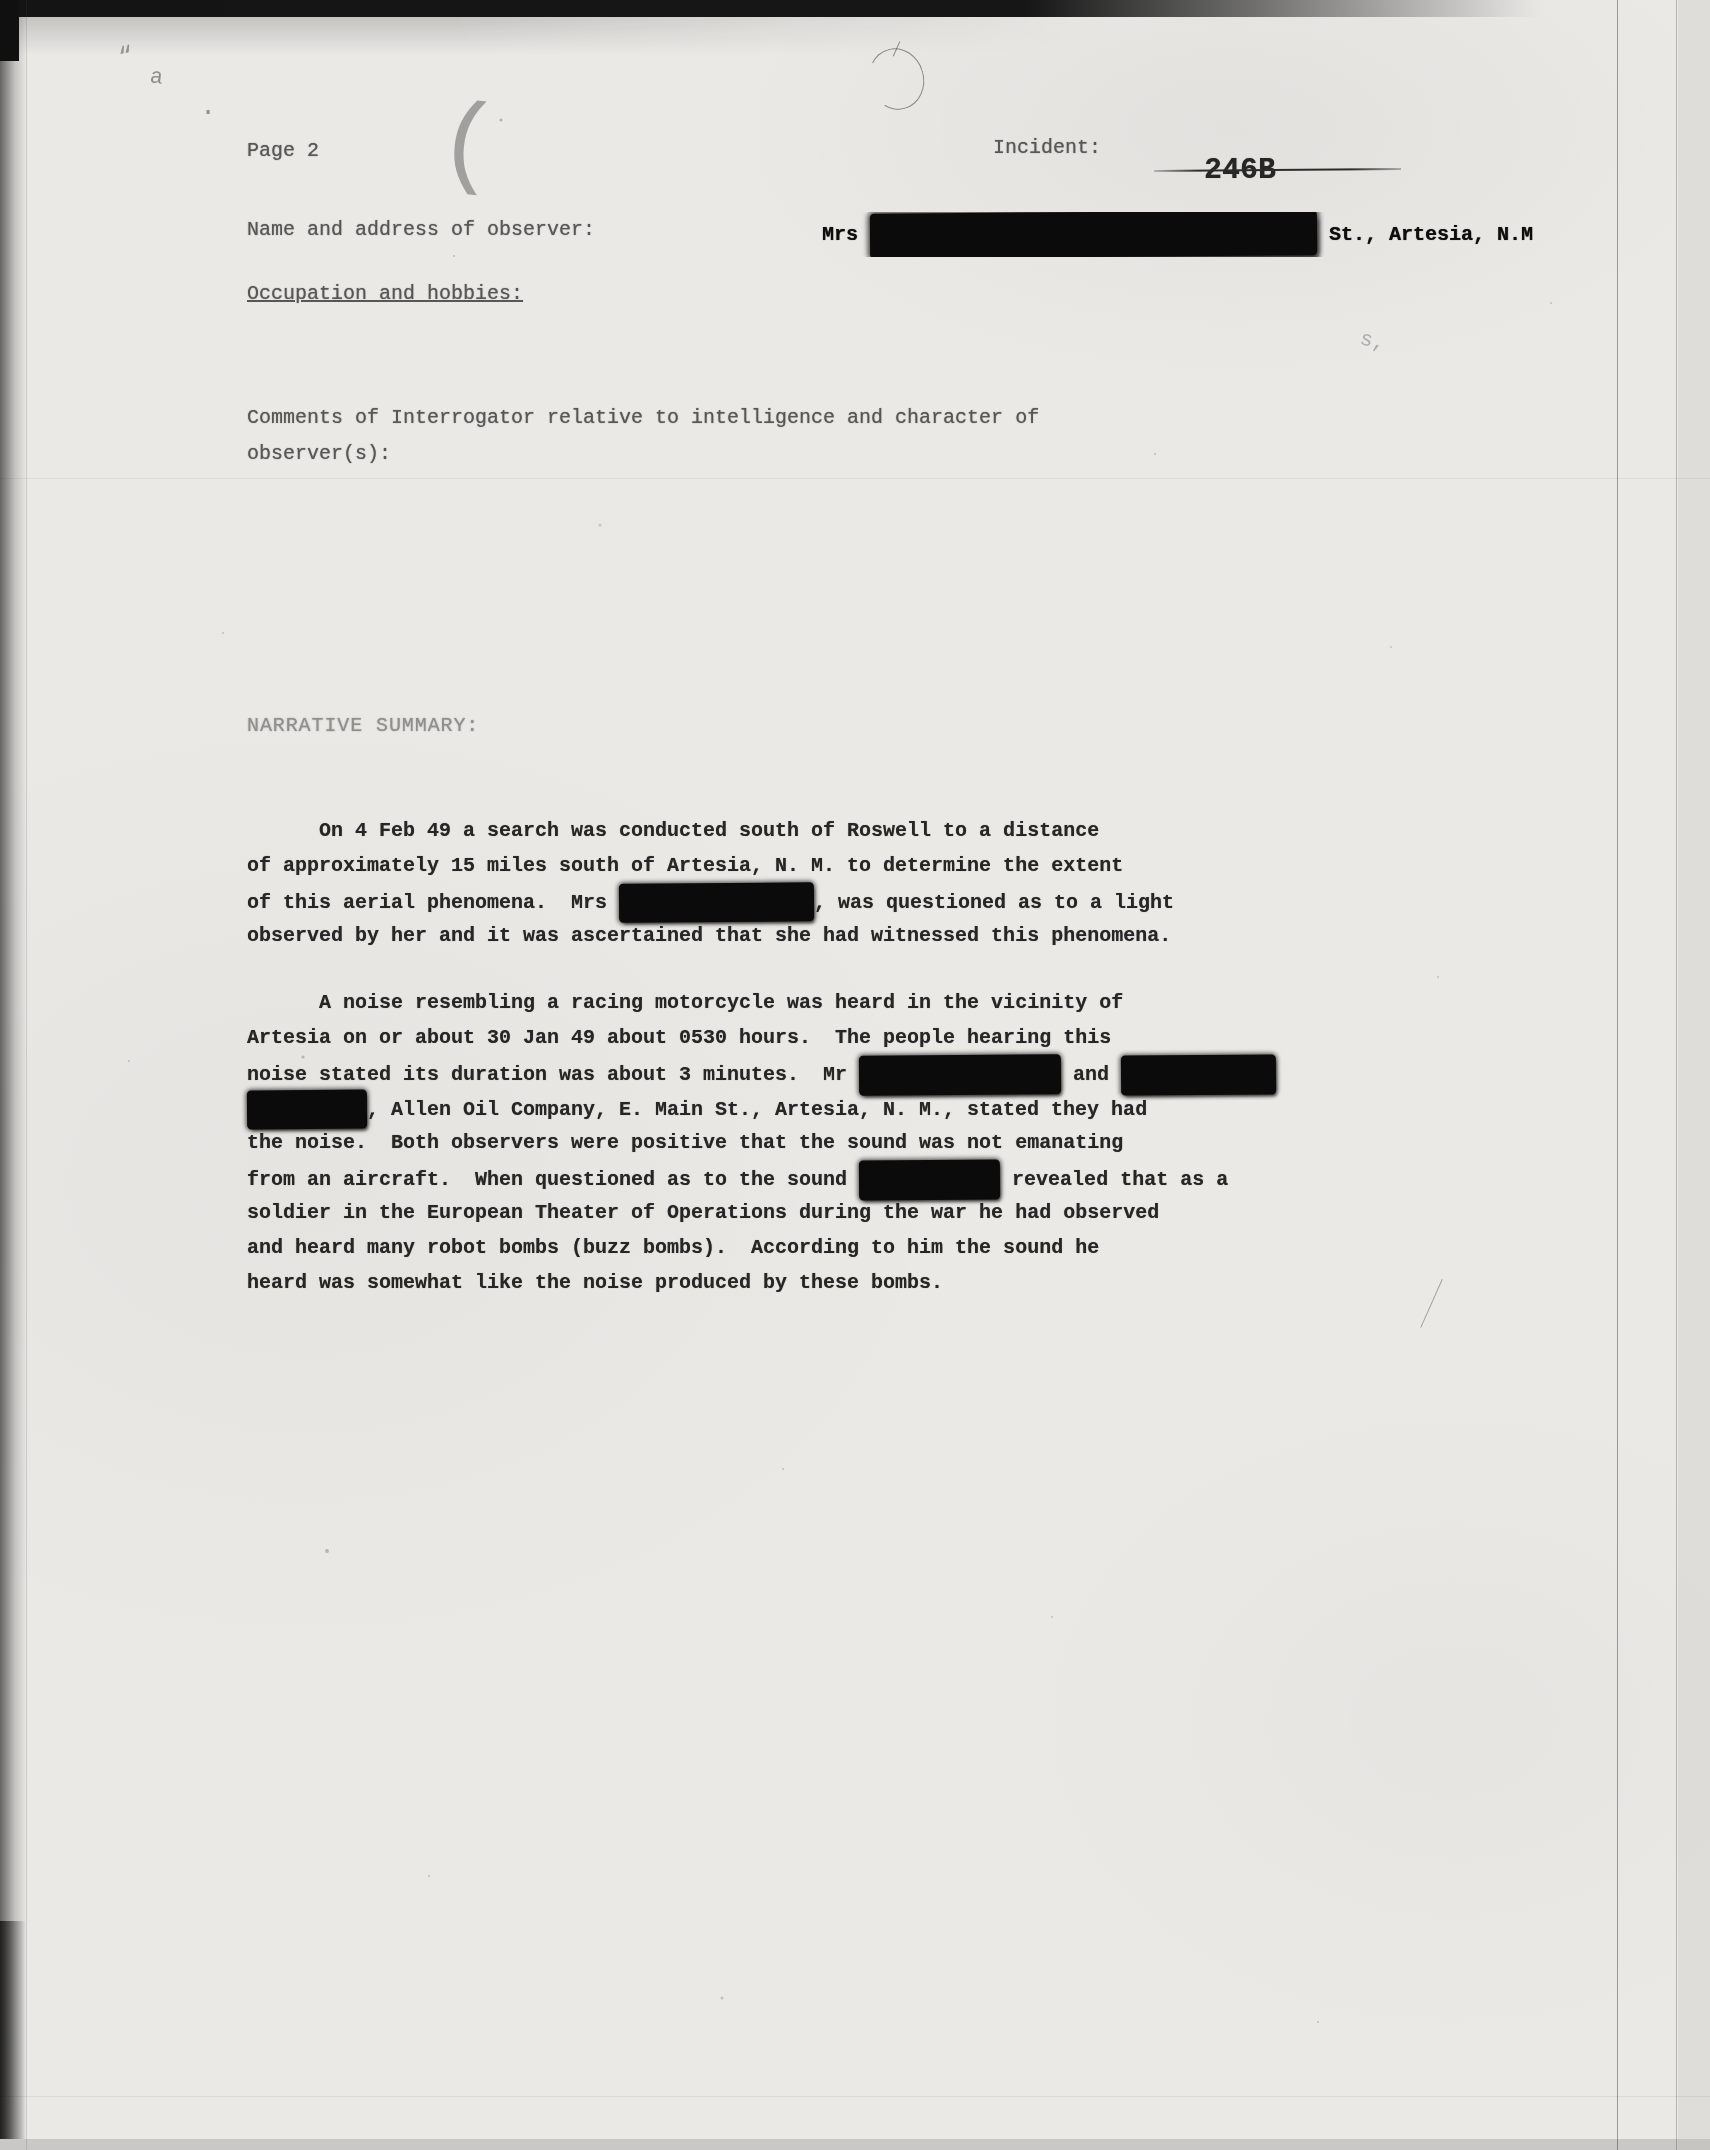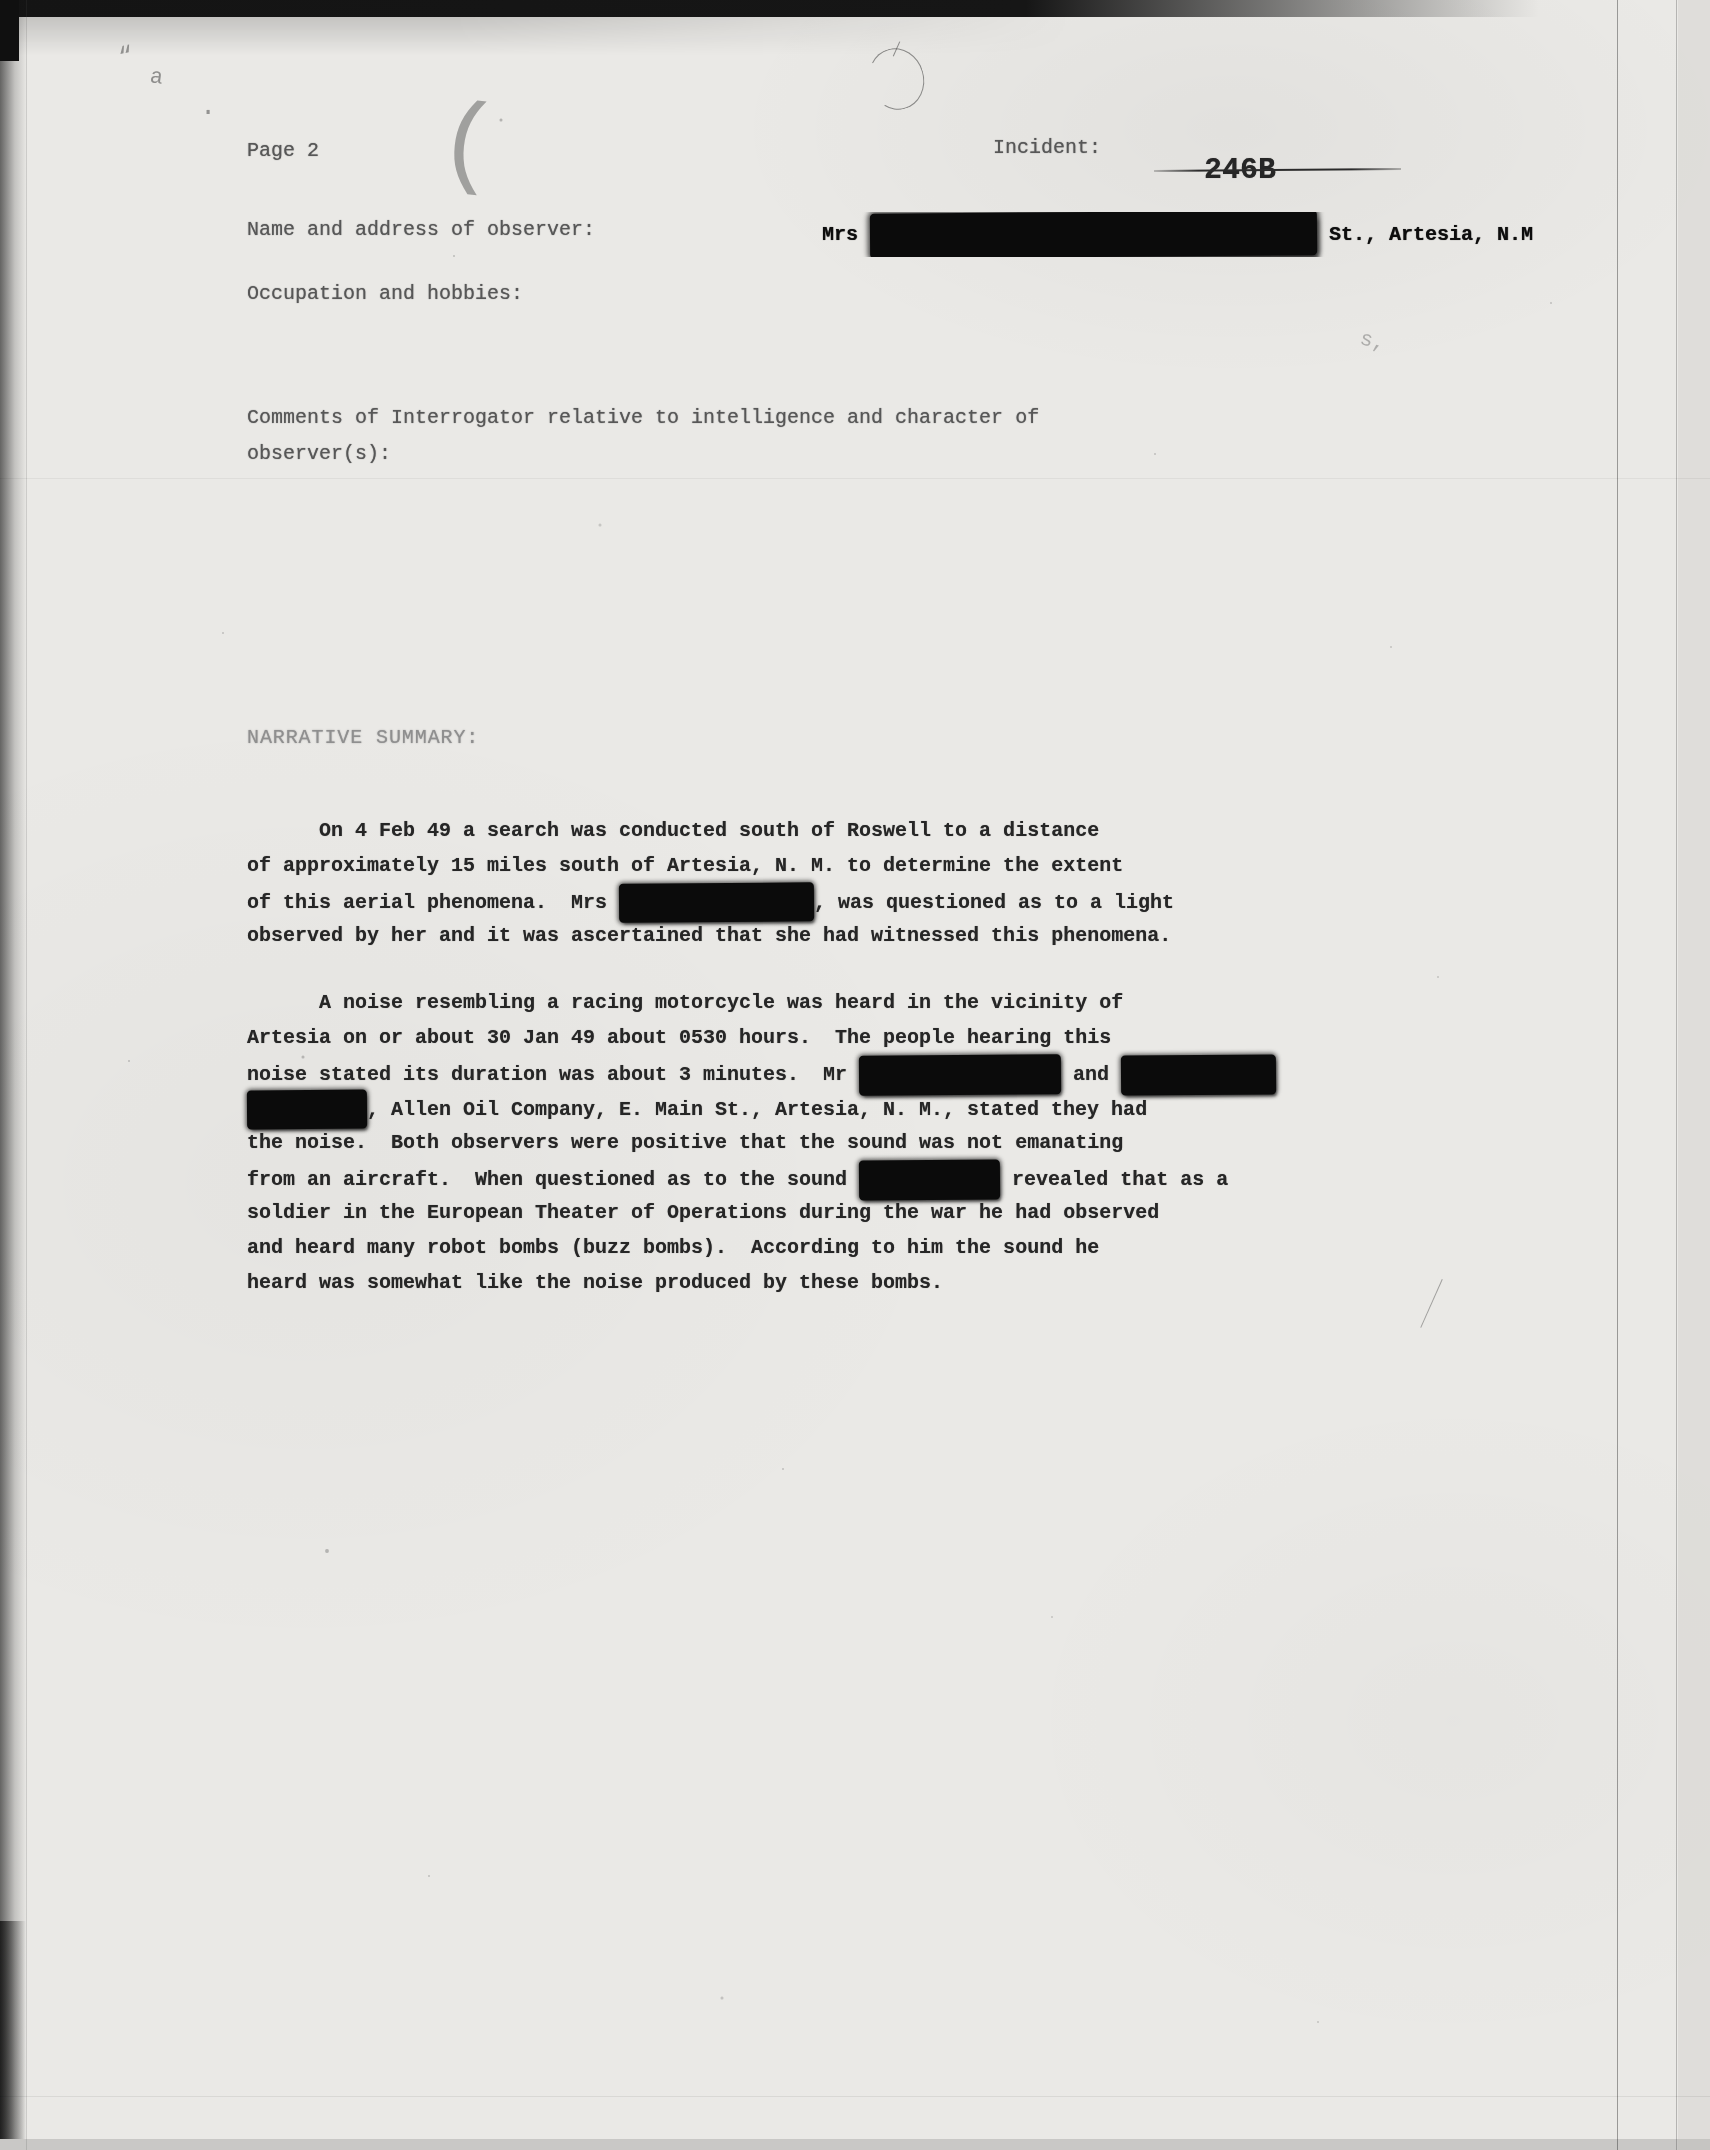--- a/index.html
+++ b/index.html
@@ -120,26 +120,26 @@
   <div class="mark-slash"></div>
 
   <span class="typed t-label" style="left:247px;top:139px;">Page 2</span>
   <span class="typed t-label" style="left:993px;top:136px;">Incident:</span>
   <span class="typed t-dark" style="left:1204px;top:153px;font-size:30px;">246B</span>
   <div class="strike"></div>
 
   <span class="typed t-label" style="left:247px;top:218px;">Name and address of observer:</span>
   <span class="typed t-over nameline" style="left:822px;top:212px;max-width:855px;overflow:hidden;">Mrs <span class="blk" style="width: 447px; height: 45px;"></span> St., Artesia, N.M</span>
 
-  <span class="typed t-label" style="left:247px;top:282px;">Occupation and hobbies:</span>
+  <span class="typed t-label" style="left:247px;top:282px;text-decoration:underline;">Occupation and hobbies:</span>
 
   <span class="typed t-label" style="left:247px;top:406px;">Comments of Interrogator relative to intelligence and character of</span>
   <span class="typed t-label" style="left:247px;top:442px;">observer(s):</span>
 
-  <span class="typed t-vfaded" style="left:247px;top:714px;margin-top:12px;">NARRATIVE SUMMARY:</span>
+  <span class="typed t-vfaded" style="left:247px;top:714px;">NARRATIVE SUMMARY:</span>
 
   <div class="para t-dark" style="left:247px;top:813px;">
       <div class="tl">      On 4 Feb 49 a search was conducted south of Roswell to a distance</div>
       <div class="tl">of approximately 15 miles south of Artesia, N. M. to determine the extent</div>
       <div class="tl">of this aerial phenomena.  Mrs <span class="blk" style="width: 195px; height: 39px;"></span>, was questioned as to a light</div>
       <div class="tl">observed by her and it was ascertained that she had witnessed this phenomena.</div>
     </div>
 
   <div class="para t-dark" style="left:247px;top:985px;">
       <div class="tl">      A noise resembling a racing motorcycle was heard in the vicinity of</div>

